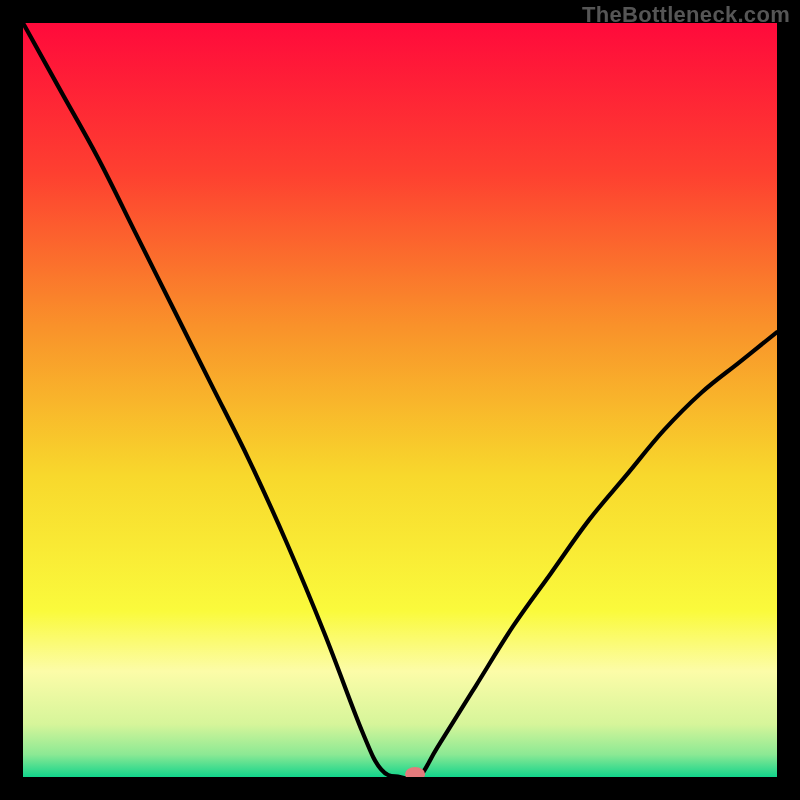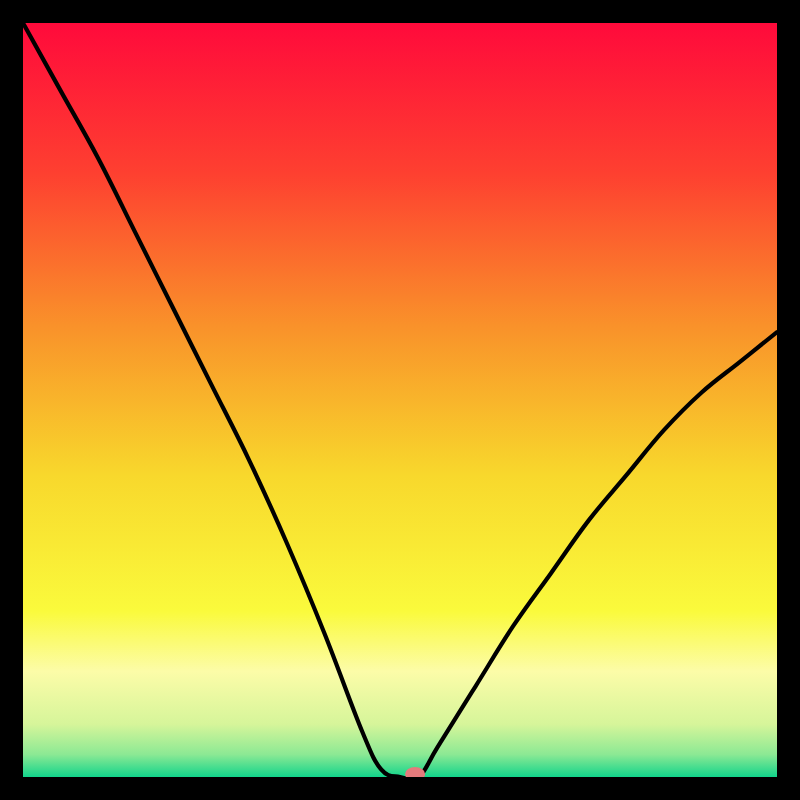--- a/index.html
+++ b/index.html
@@ -32,20 +32,21 @@
     top: 23px;
     width: 754px;
     height: 754px;
     display: block;
   }
 </style>
 </head>
 <body>
 
 <div class="frame">
+  <div class="watermark">TheBottleneck.com</div>
 
   <svg class="plot" viewBox="0 0 754 754" preserveAspectRatio="none">
     <defs>
       <linearGradient id="bg-grad" x1="0" y1="0" x2="0" y2="1">
           <stop offset="0%" stop-color="#FF0A3B"></stop>
           <stop offset="20%" stop-color="#FE4030"></stop>
           <stop offset="40%" stop-color="#F9912A"></stop>
           <stop offset="60%" stop-color="#F8D82C"></stop>
           <stop offset="78%" stop-color="#FAFA3C"></stop>
           <stop offset="86%" stop-color="#FCFCA8"></stop>

